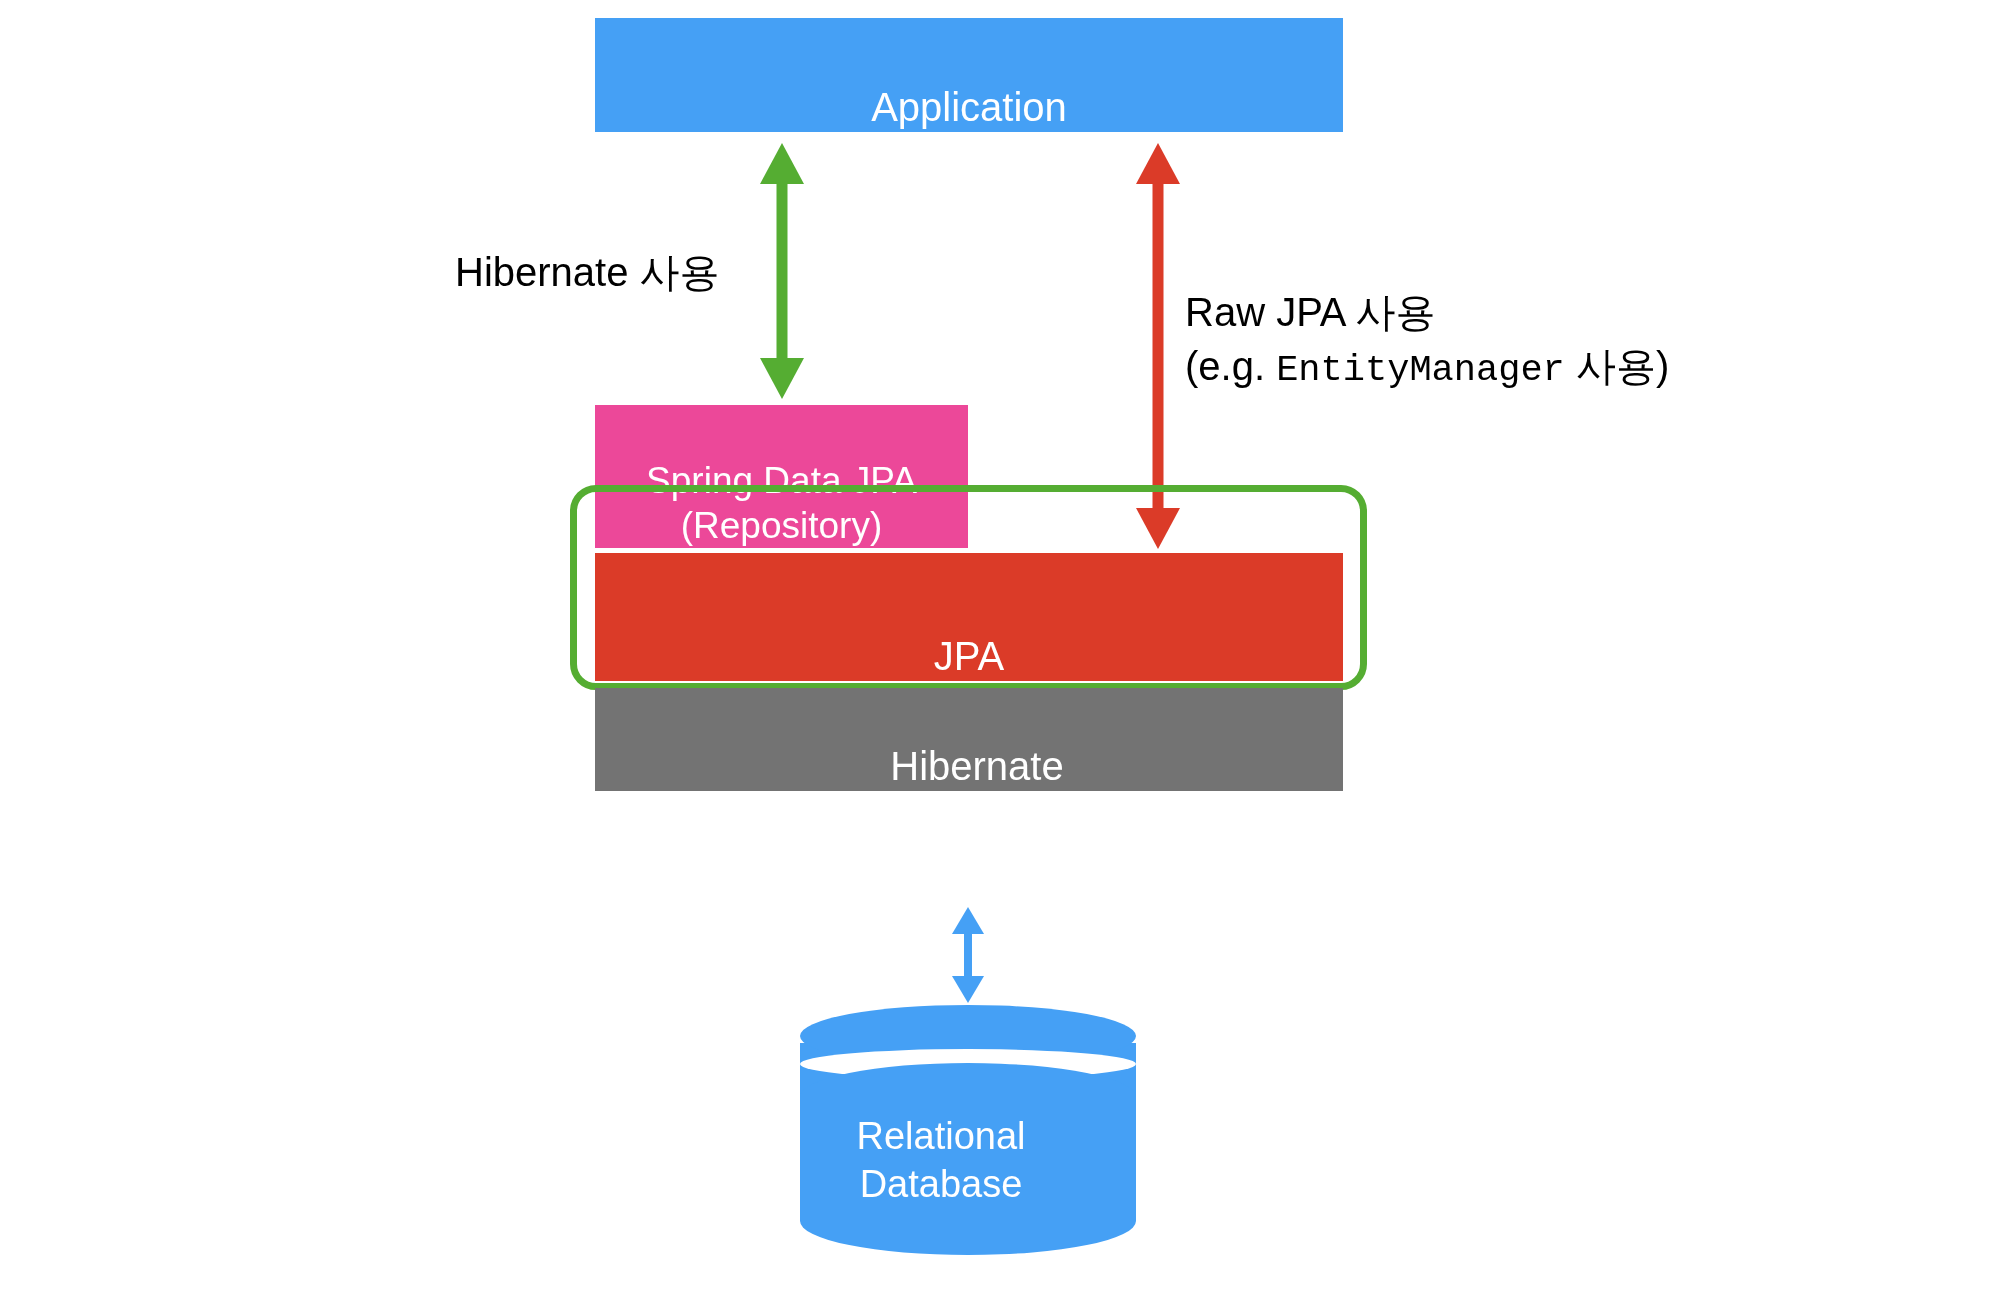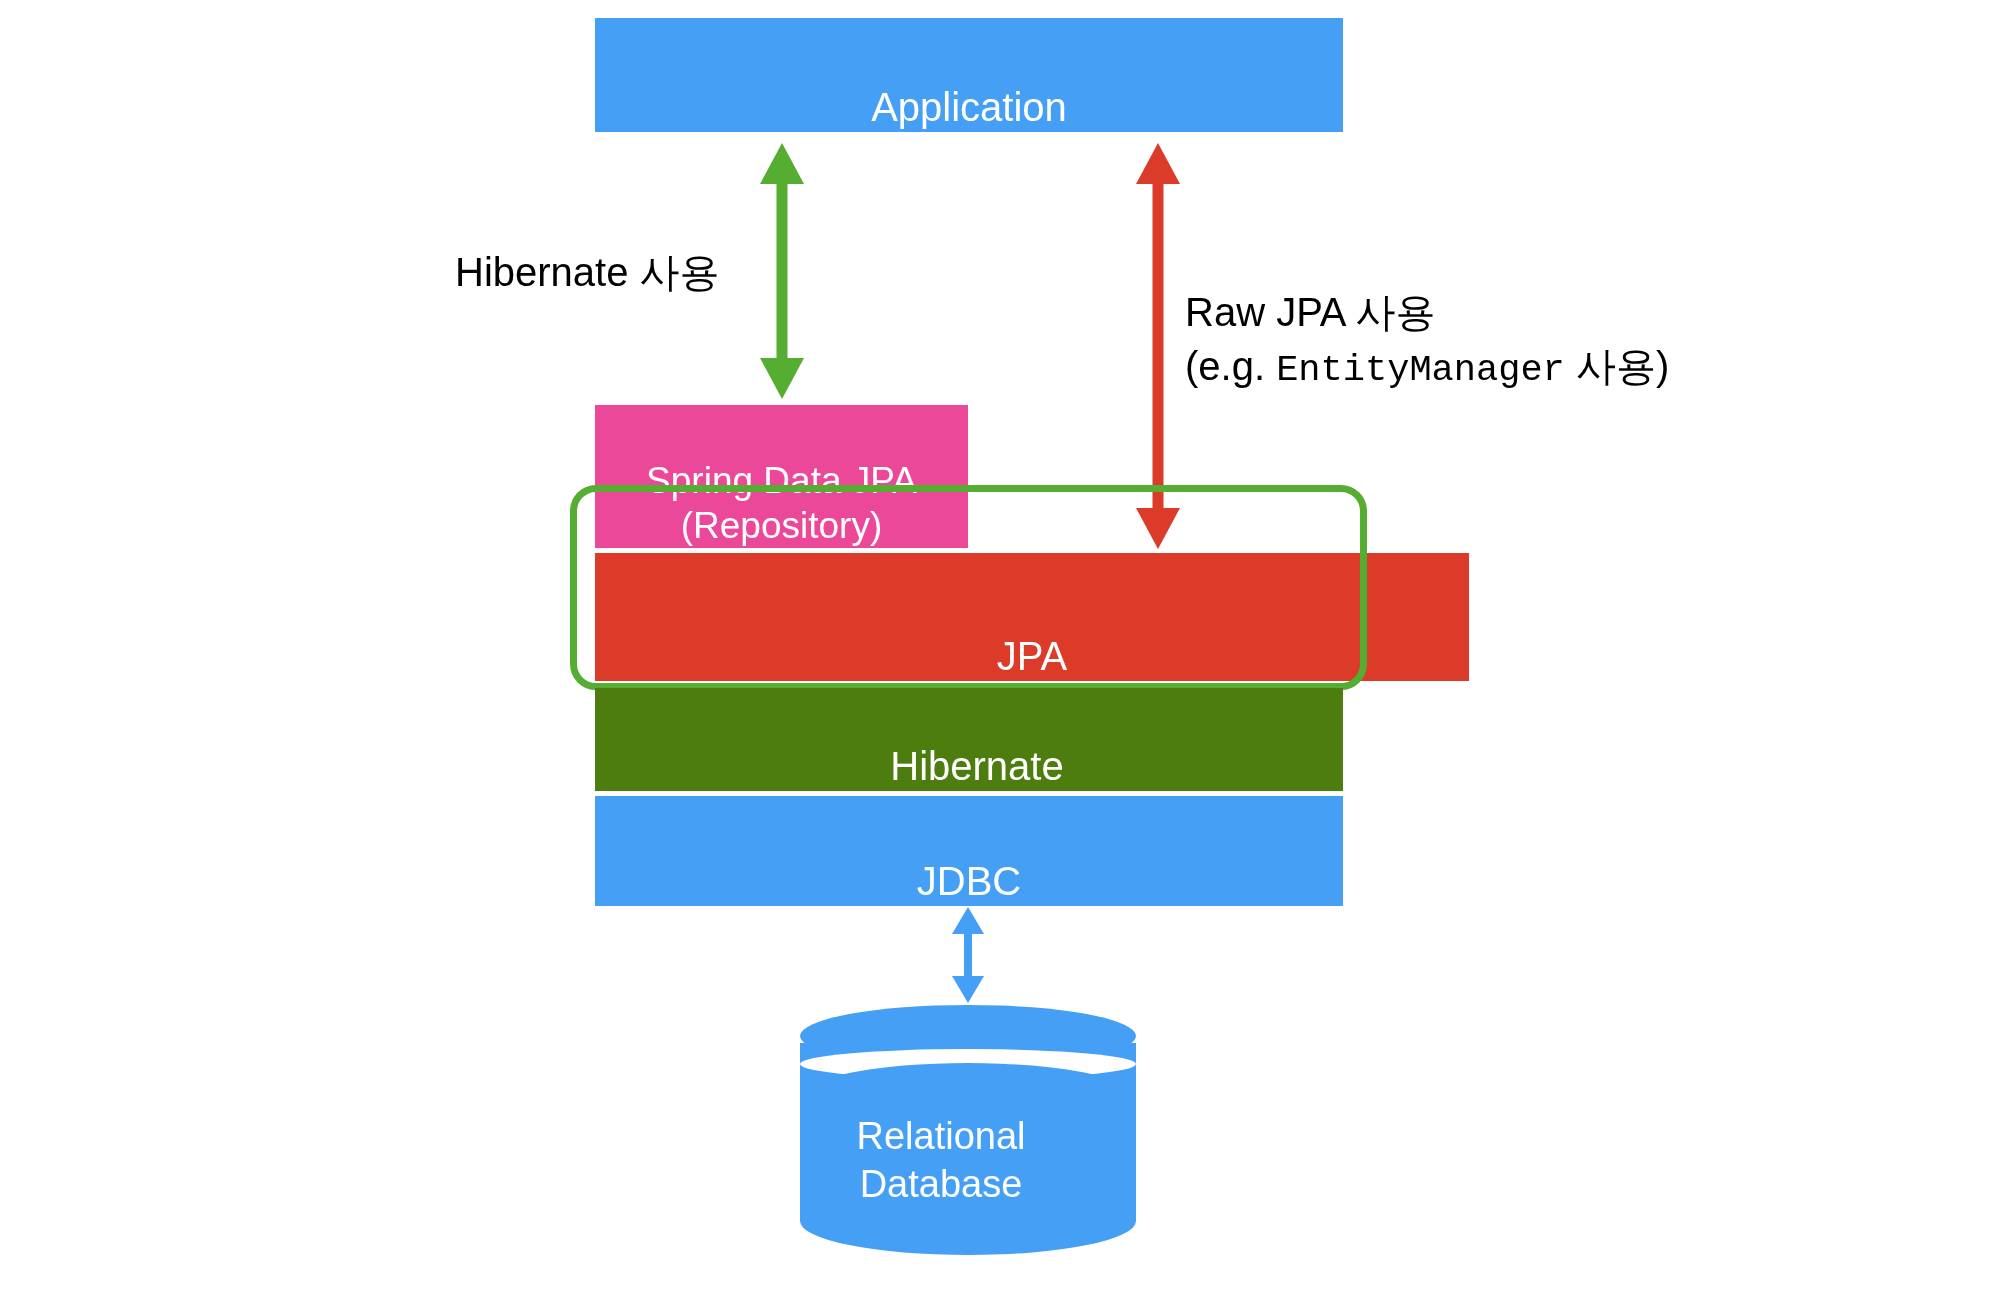--- a/index.html
+++ b/index.html
@@ -37,21 +37,21 @@
     left: 595px;  top: 18px;
     width: 748px; height: 114px;
   }
   #box-spring-data-jpa {
     left: 595px;  top: 405px;
     width: 373px; height: 143px;
     font-size: 37px;
   }
   #box-jpa {
     left: 595px;  top: 553px;
-    width: 874px; height: 128px;
+    width: 748px; height: 128px;
   }
   #box-hibernate {
     left: 595px;  top: 688px;
     width: 748px; height: 103px;
   }
   #box-jdbc {
     left: 595px;  top: 796px;
     width: 748px; height: 110px;
   }
 
@@ -178,27 +178,24 @@
     <span>Spring Data JPA
 (Repository)</span>
   </div>
 
   <div class="box" id="box-jpa" style="background:#DB3B28;">
     <span>JPA</span>
   </div>
 
   <div id="group-outline"></div>
 
-  <div class="box" id="box-hibernate" style="background:#4d7c0f;padding-left:16px;">
+  <div class="box" id="box-hibernate" style="background:#737373;padding-left:16px;">
     <span>Hibernate</span>
   </div>
 
-  <div class="box" id="box-jdbc" style="background:#45A0F5;">
-    <span>JDBC</span>
-  </div>
 
   <svg class="arrow-svg" id="arrow-jdbc-db" width="56" height="100" viewBox="0 0 56 100">
     <line x1="28" y1="16" x2="28" y2="84" stroke="#45A0F5" stroke-width="8"></line>
     <polygon points="28,2 44,29 12,29" fill="#45A0F5"></polygon>
     <polygon points="28,98 44,71 12,71" fill="#45A0F5"></polygon>
   </svg>
 
   <div id="db-cylinder">
     <div id="db-body"></div>
     <div id="db-top-ellipse"></div>

